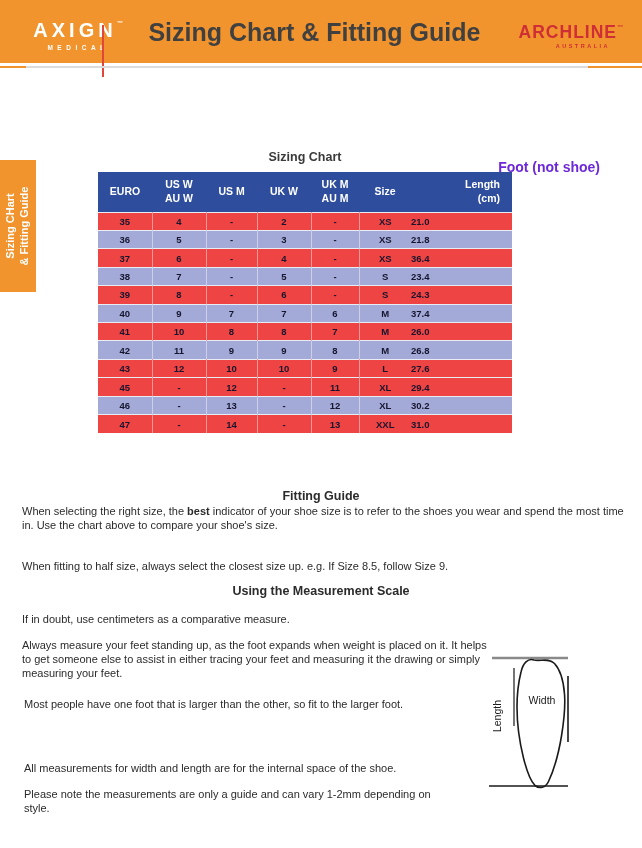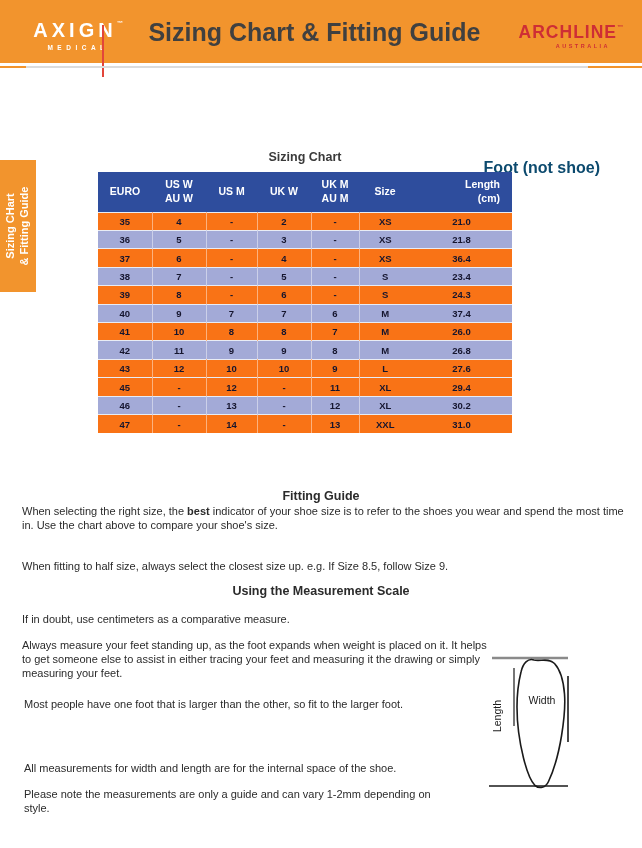--- a/index.html
+++ b/index.html
@@ -33,36 +33,36 @@
   .side-tab { position:absolute; left:0; top:160px; width:36px; height:132px; background:#F2942D; }
   .side-tab-inner {
     position:absolute; left:50%; top:50%; width:132px; height:36px;
     transform:translate(-50%,-50%) rotate(-90deg);
     display:flex; flex-direction:column; justify-content:center; align-items:center;
     color:#ffffff; font-weight:bold; font-size:11px; line-height:1.25; white-space:nowrap;
   }
 
   
   .chart-title { position:absolute; left:98px; top:150px; width:414px; text-align:center; font-size:12.5px; font-weight:bold; color:#3A3A3A; }
-  .foot-note  { position:absolute; left:98px; top:159px; width:502px; text-align:right; font-size:16px; font-weight:bold; color:#0c4a6e; }
+  .foot-note  { position:absolute; left:98px; top:159px; width:502px; text-align:right; font-size:14px; font-weight:bold; color:#6d28d9; }
 
   
   .tbl-wrap { position:absolute; left:98px; top:172px; width:458px; }
   table.sizing { width:414px; border-collapse:collapse; table-layout:fixed; }
   col.c1{width:54px;} col.c2{width:54px;} col.c3{width:51px;} col.c4{width:54px;}
   col.c5{width:48px;} col.c6{width:52px;} col.c7{width:101px;}
   thead tr { height:40px; background:#2E4D9D; }
   thead th { color:#ffffff; font-size:10.5px; font-weight:bold; text-align:center; line-height:1.3; vertical-align:middle; }
   thead th.last { text-align:right; padding-right:12px; }
   tbody tr { height:18.43px; border-top:1px solid #E8ECF5; }
-  tbody tr.dark  { background:#f97316; }
+  tbody tr.dark  { background:#ef4444; }
   tbody tr.light { background:#A3AAD7; }
   tbody td { font-size:9.5px; font-weight:bold; color:#15152E; text-align:center; vertical-align:middle; }
   tbody td:nth-child(-n+5) { border-right:1px solid rgba(255,255,255,0.45); }
-  tbody td.last { text-align:center; }
+  tbody td.last { text-align:left; }
 
   
   .h-center { position:absolute; left:0; width:642px; text-align:center; font-size:12.5px; font-weight:bold; color:#2B2B2B; }
   .para { position:absolute; font-size:11px; color:#2B2B2B; line-height:1.28; }
   #fg-heading  { top:489px; }
   #fg-p1 { left:22px; top:504px; width:615px; }
   #fg-p2 { left:22px; top:559px; width:615px; }
   #ums-heading { top:584px; }
   #m-p1 { left:22px; top:612px; width:500px; }
   #m-p2 { left:22px; top:638px; width:470px; }

